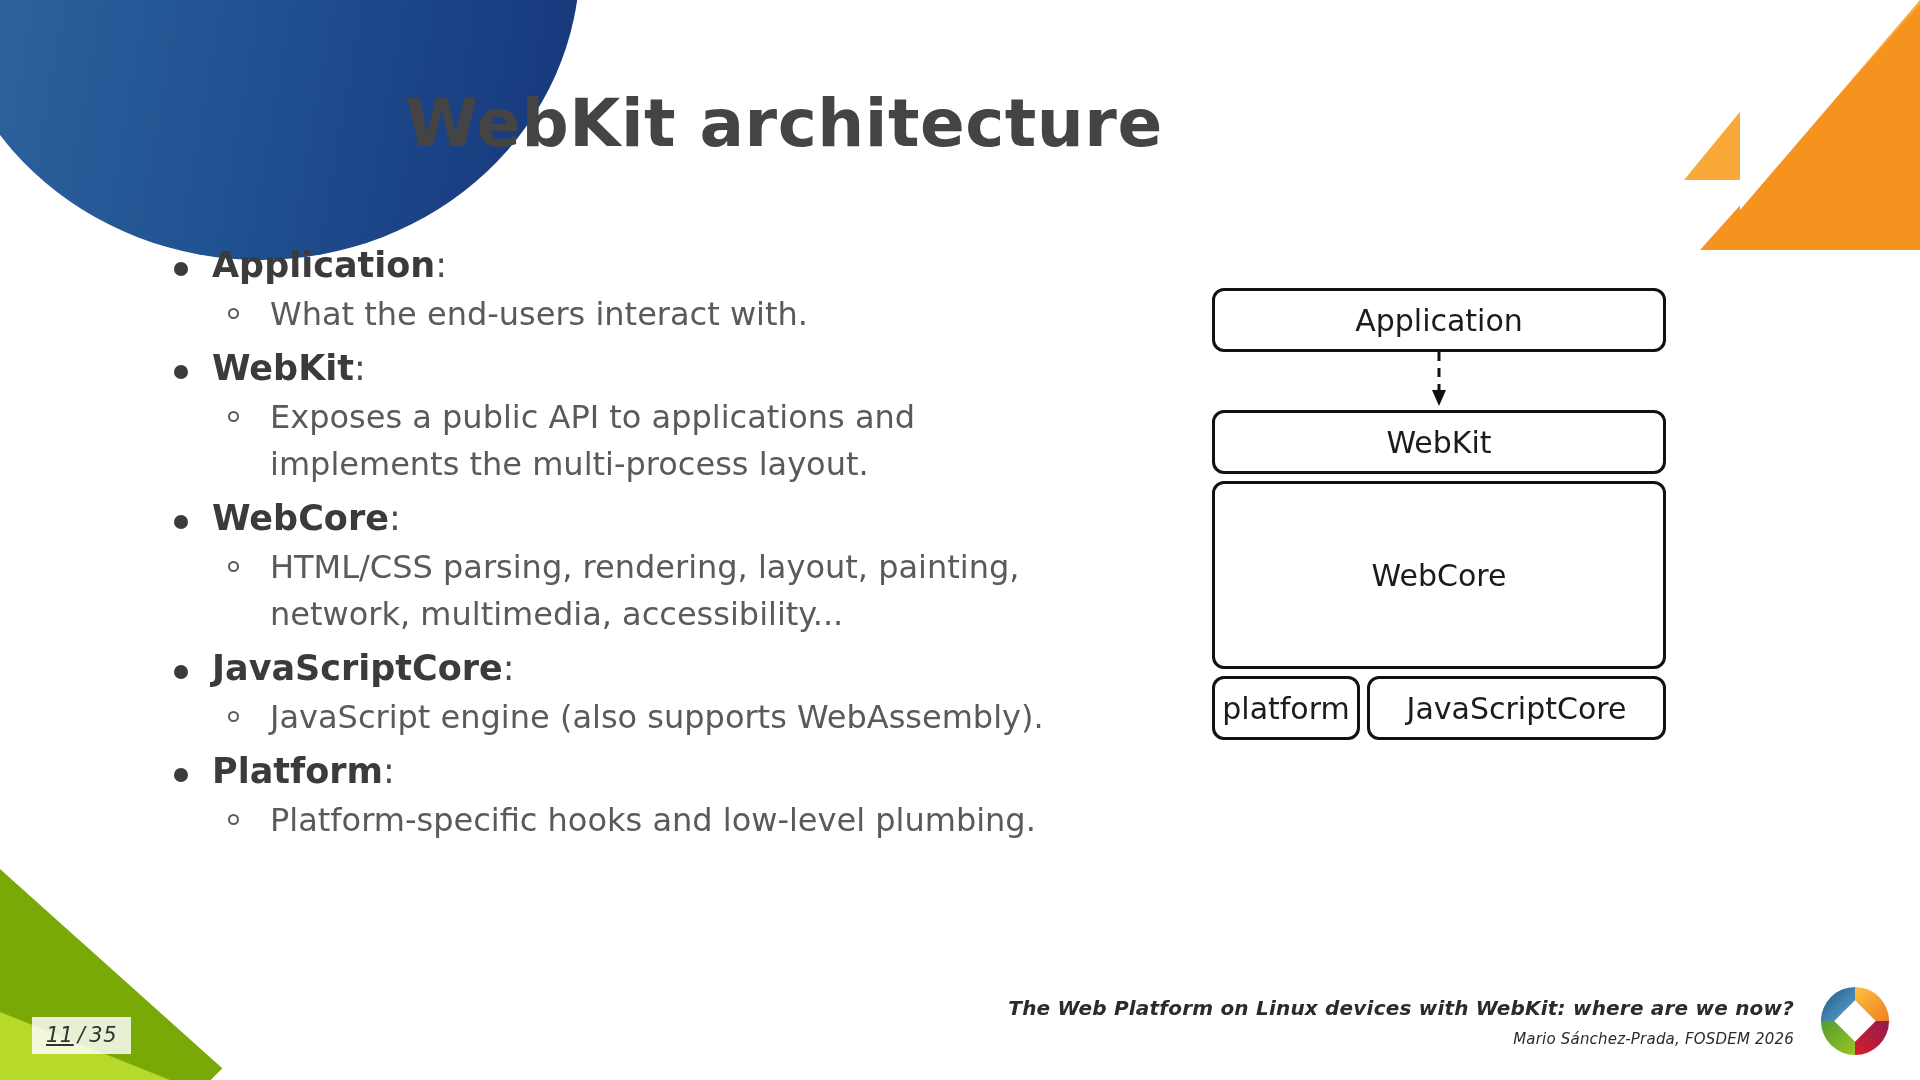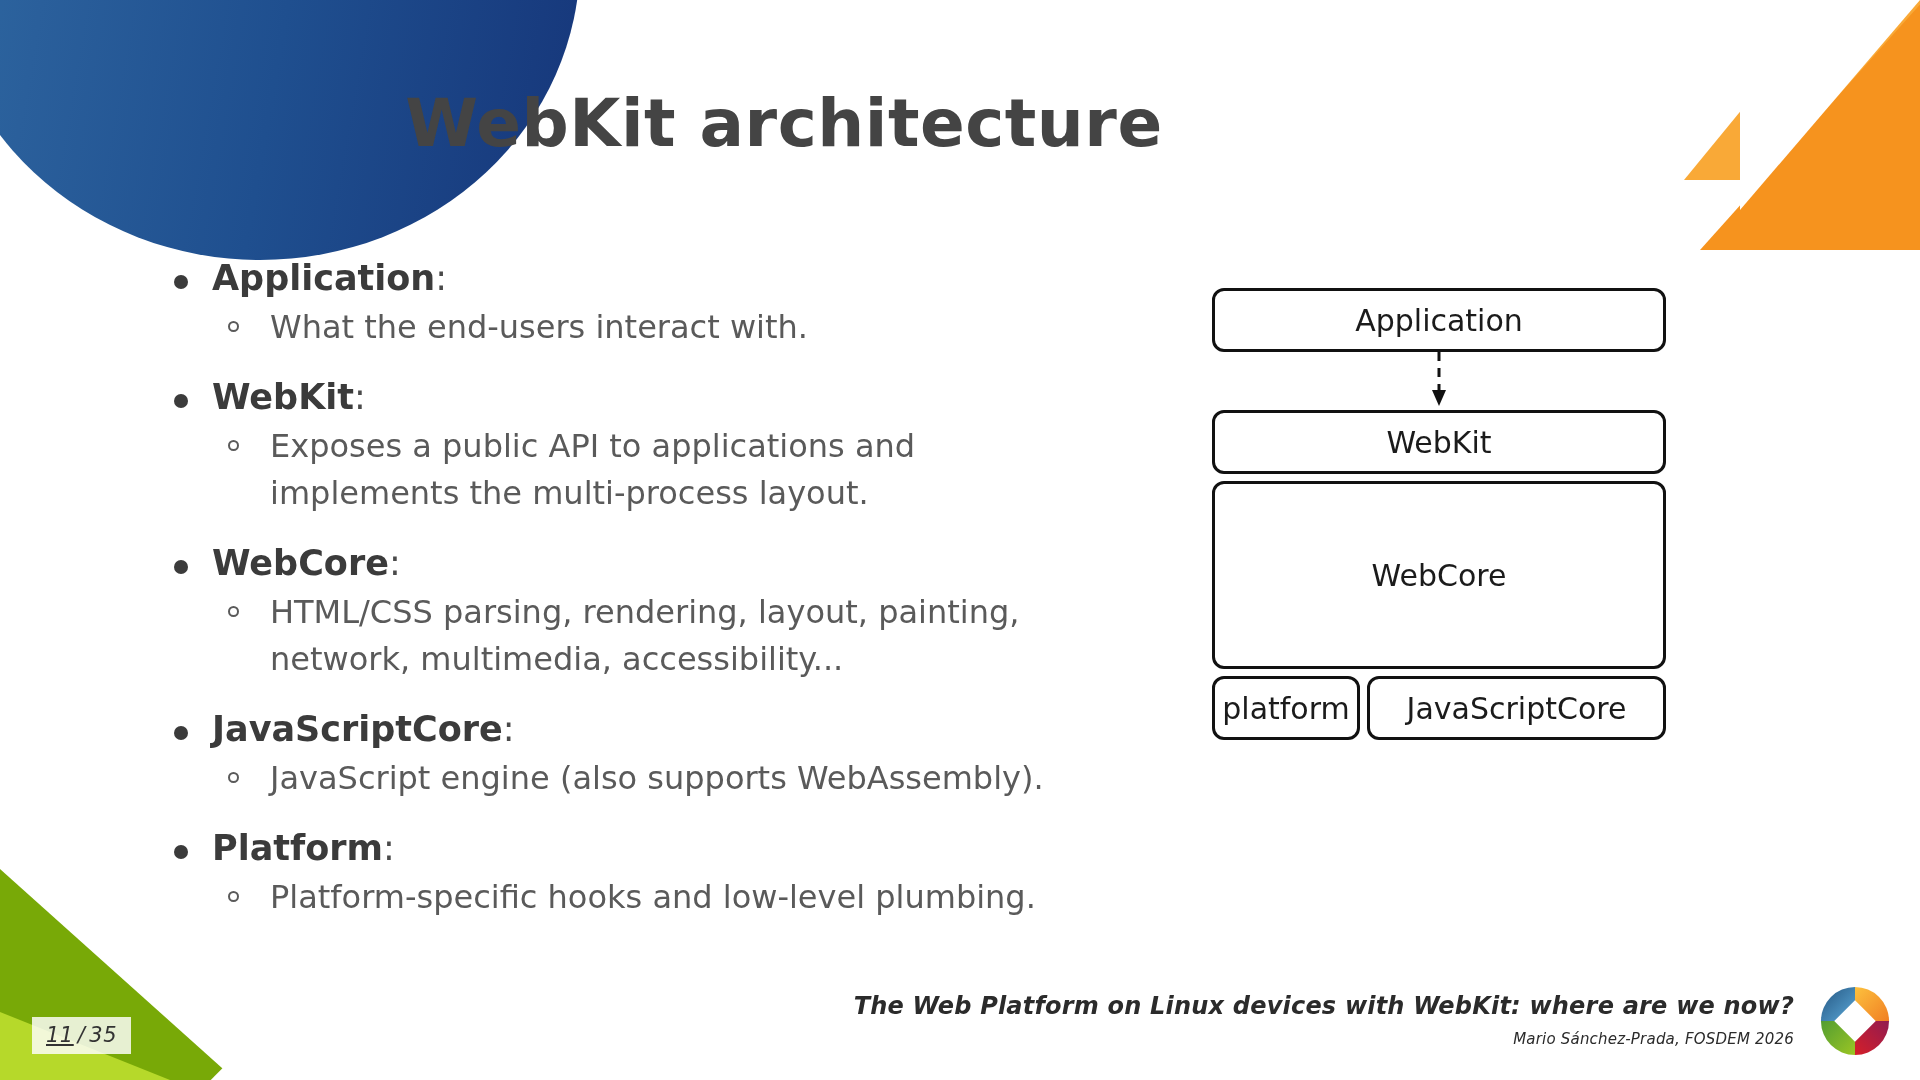--- a/index.html
+++ b/index.html
@@ -104,23 +104,23 @@
     top: 248px;
     width: 1020px;
   }
   .b1 {
     position: relative;
     padding-left: 62px;
     font-size: 35px;
     font-weight: bold;
     color: #3b3b3b;
     line-height: 1.0;
-    margin-top: 30px;
-  }
-  .b1:first-child { margin-top: 13px; }
+    margin-top: 14px;
+  }
+  .b1:first-child { margin-top: 0; }
   .b1 .dot {
     position: absolute;
     left: 24px;
     top: 14px;
     width: 14px;
     height: 14px;
     border-radius: 50%;
     background: #3b3b3b;
   }
   .b1 .colon { font-weight: normal; color: #4a4a4a; }
@@ -187,21 +187,21 @@
   
   .footer {
     position: absolute;
     right: 126px;
     bottom: 32px;
     text-align: right;
     font-family: "DejaVu Sans", sans-serif;
     color: #2b2b2b;
   }
   .footer-line1 {
-    font-size: 24px;
+    font-size: 20px;
     font-style: italic;
     font-weight: bold;
     letter-spacing: 0.2px;
     margin-bottom: 10px;
   }
   .footer-line2 {
     font-size: 15px;
     font-style: italic;
     font-weight: normal;
     letter-spacing: 0.2px;

